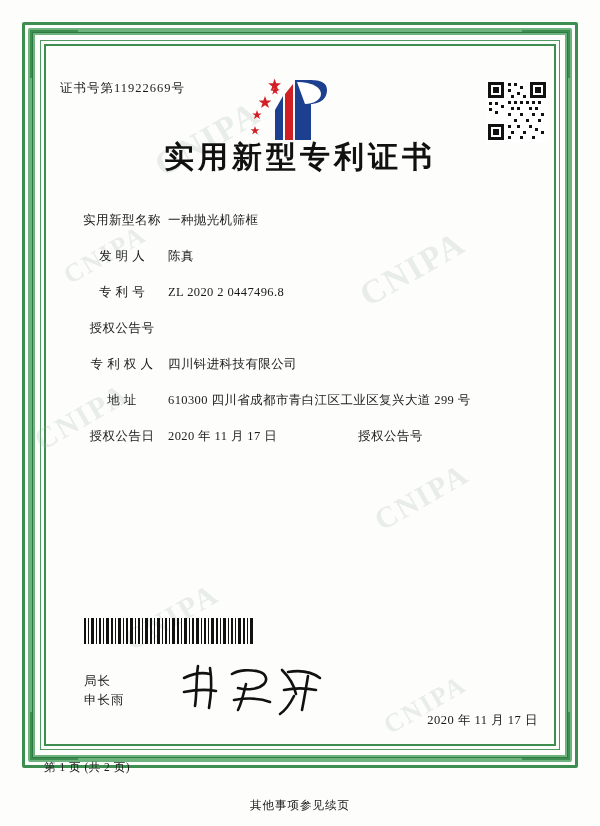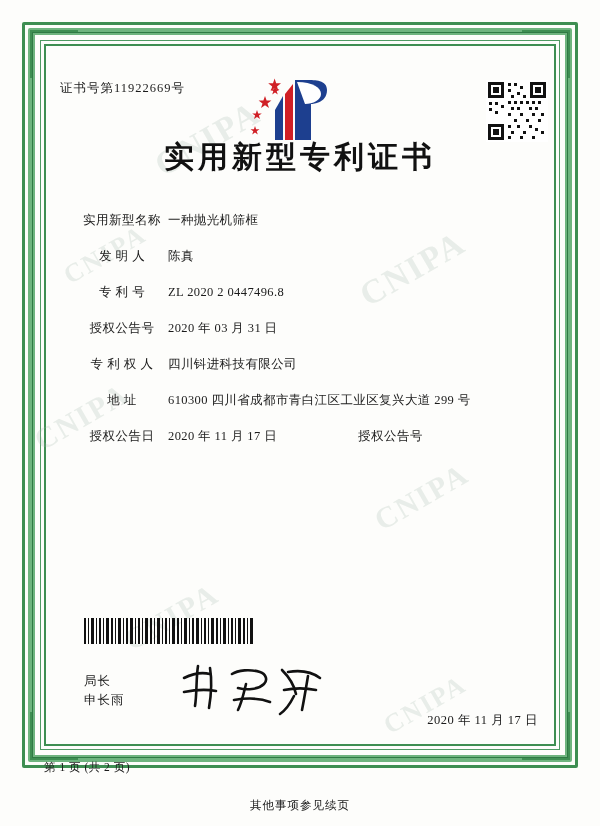--- a/index.html
+++ b/index.html
@@ -346,21 +346,20 @@
       <div class="field-row">
         <div class="field-label">发 明 人</div>
         <div class="field-value">陈真</div>
       </div>
       <div class="field-row">
         <div class="field-label">专 利 号</div>
         <div class="field-value">ZL 2020 2 0447496.8</div>
       </div>
       <div class="field-row">
         <div class="field-label">授权公告号</div>
-        <div class="field-value">2020 年 03 月 31 日</div>
       </div>
       <div class="field-row">
         <div class="field-label">专 利 权 人</div>
         <div class="field-value">四川钭进科技有限公司</div>
       </div>
       <div class="field-row">
         <div class="field-label">地 址</div>
         <div class="field-value">610300 四川省成都市青白江区工业区复兴大道 299 号</div>
       </div>
       <div class="field-row split">

